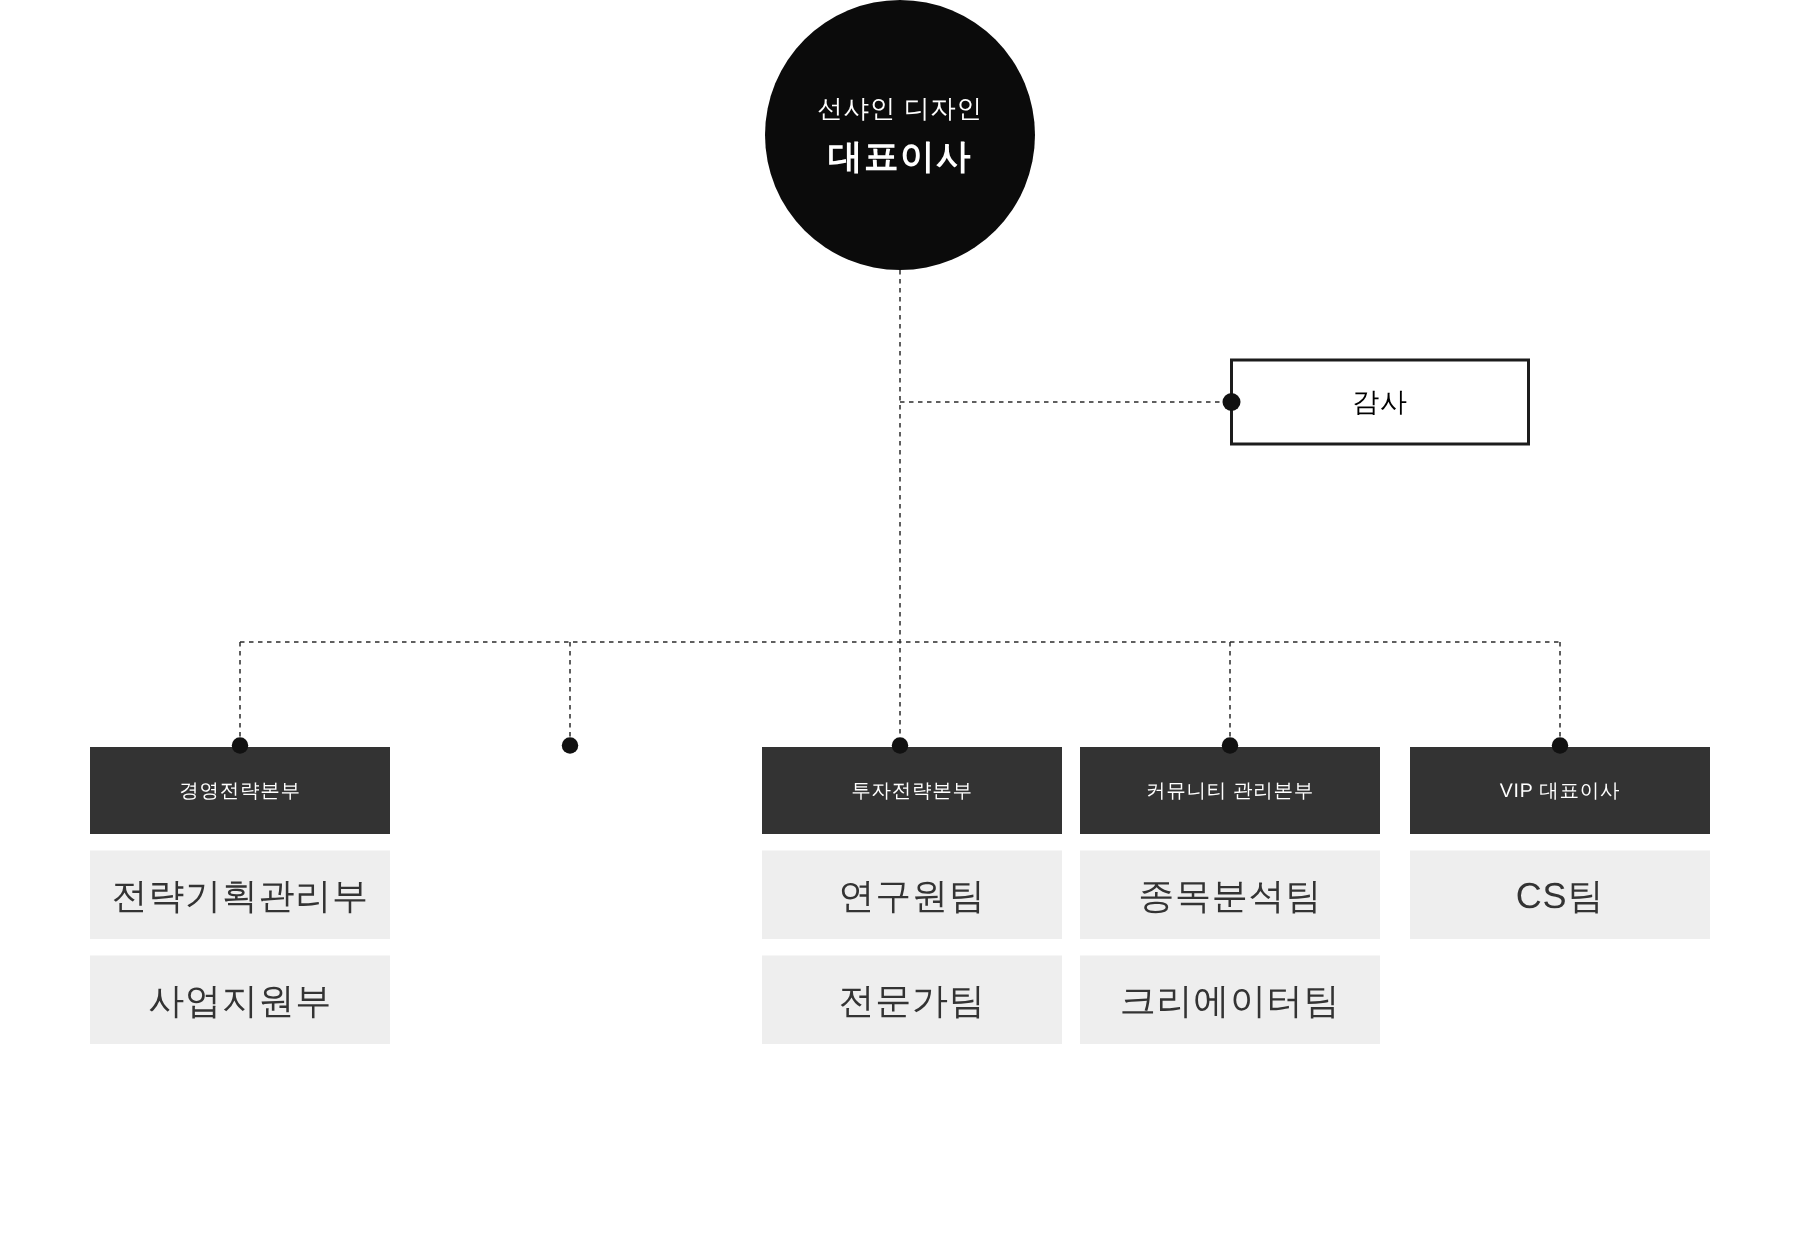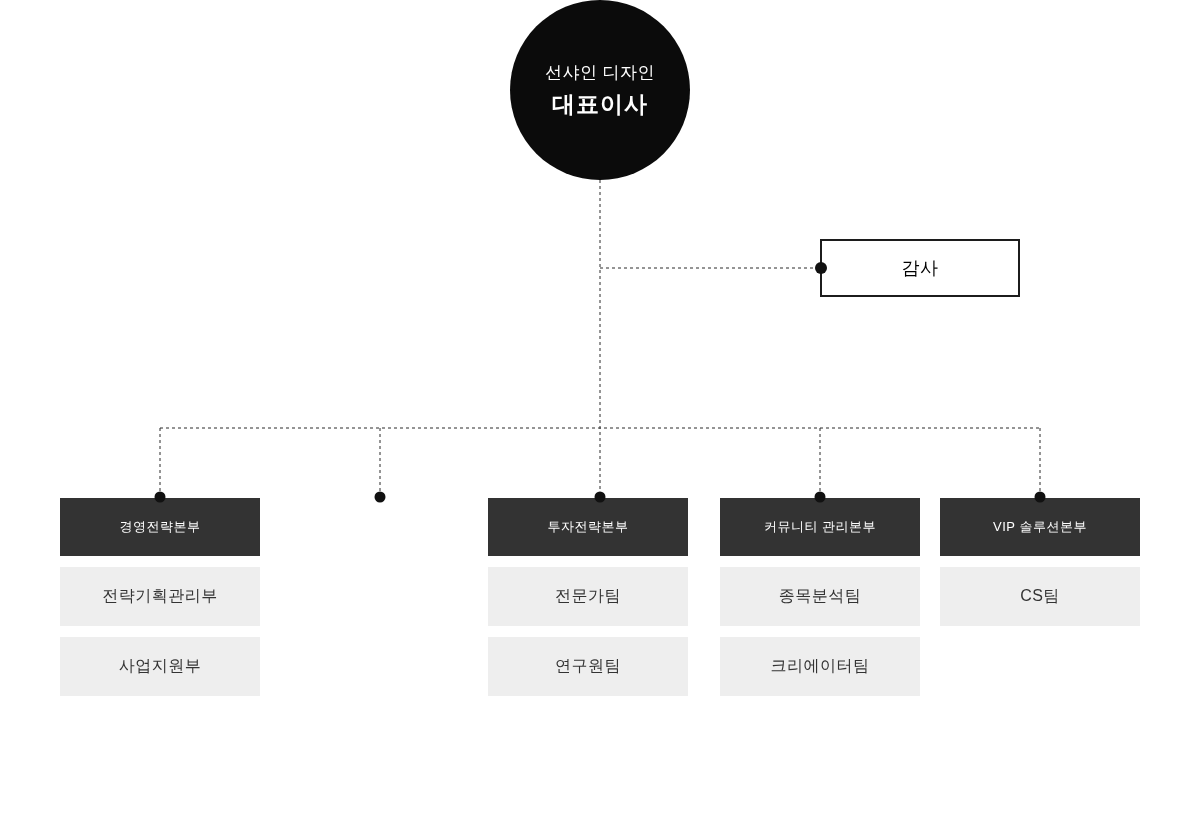--- a/index.html
+++ b/index.html
@@ -20,28 +20,28 @@
 
   
   .audit-box{
     position:absolute;left:820px;top:239px;width:200px;height:58px;background:#ffffff;
     border:2px solid #1c1c1c;box-sizing:border-box;display:flex;align-items:center;
     justify-content:center;font-size:18px;color:#000000;letter-spacing:0.5px;z-index:2;
   }
 
   
   .dept-col{position:absolute;top:498px;width:200px;z-index:2;}
-  .col-0{left:60px;} .col-1{left:280px;} .col-2{left:488px;} .col-3{left:720px;} .col-4{left:940px;}
+  .col-0{left:60px;} .col-1{left:280px;} .col-2{left:508px;} .col-3{left:720px;} .col-4{left:940px;}
   .dept-head{
     height:58px;background:#333333;color:#ffffff;display:flex;align-items:center;
     justify-content:center;font-size:13px;font-weight:500;letter-spacing:0.5px;
   }
   .team-box{
     height:59px;margin-top:11px;background:#eeeeee;color:#333333;display:flex;
-    align-items:center;justify-content:center;font-size:16px;letter-spacing:0.5px;
+    align-items:center;justify-content:center;font-size:24px;letter-spacing:0.5px;
   }
   .team-box:first-of-type{margin-top:12px;}
 </style>
 </head>
 <body>
 
 <div class="stage">
 
   <svg class="connectors" width="1200" height="838" viewBox="0 0 1200 838" aria-hidden="true">
 
@@ -75,28 +75,28 @@
 
   <div class="dept-col col-0">
     <div class="dept-head">경영전략본부</div>
     <div class="team-box">전략기획관리부</div>
     <div class="team-box">사업지원부</div>
   </div>
 
 
   <div class="dept-col col-2">
     <div class="dept-head">투자전략본부</div>
+    <div class="team-box">연구원팀</div>
     <div class="team-box">전문가팀</div>
-    <div class="team-box">연구원팀</div>
   </div>
 
   <div class="dept-col col-3">
     <div class="dept-head">커뮤니티 관리본부</div>
     <div class="team-box">종목분석팀</div>
     <div class="team-box">크리에이터팀</div>
   </div>
 
   <div class="dept-col col-4">
-    <div class="dept-head">VIP 솔루션본부</div>
+    <div class="dept-head">VIP 대표이사</div>
     <div class="team-box">CS팀</div>
   </div>
 
 </div>
 
 </body></html>

